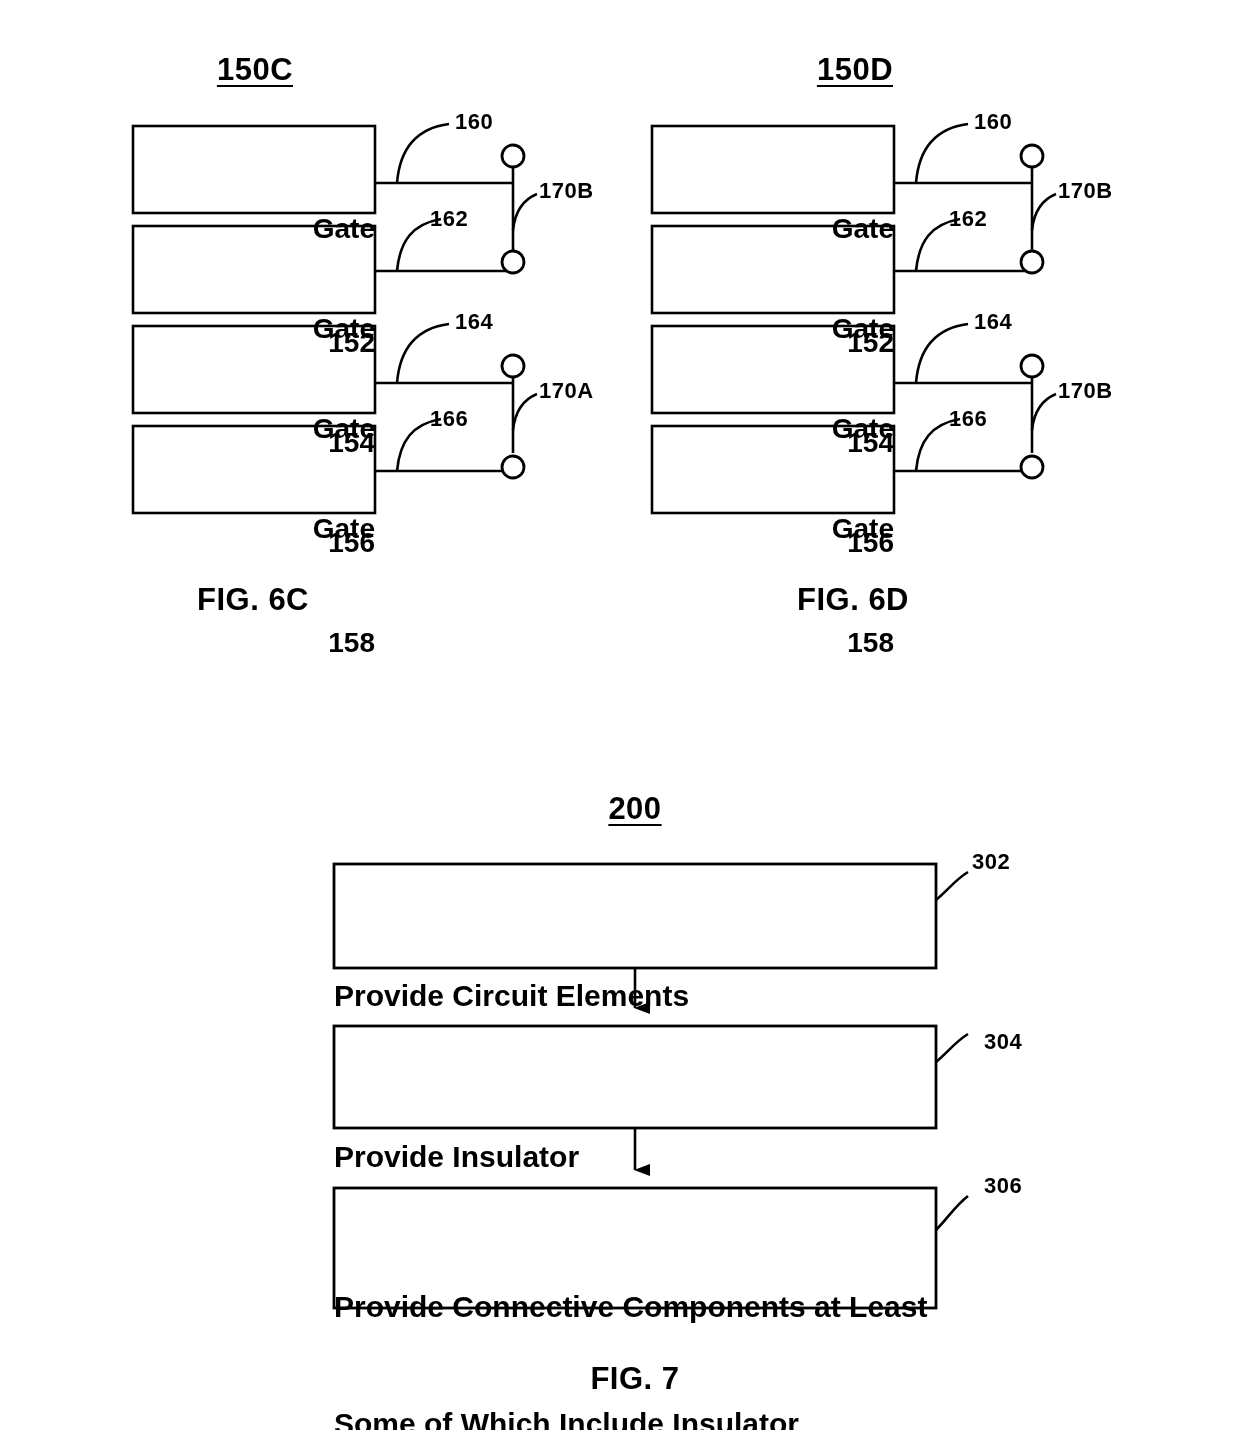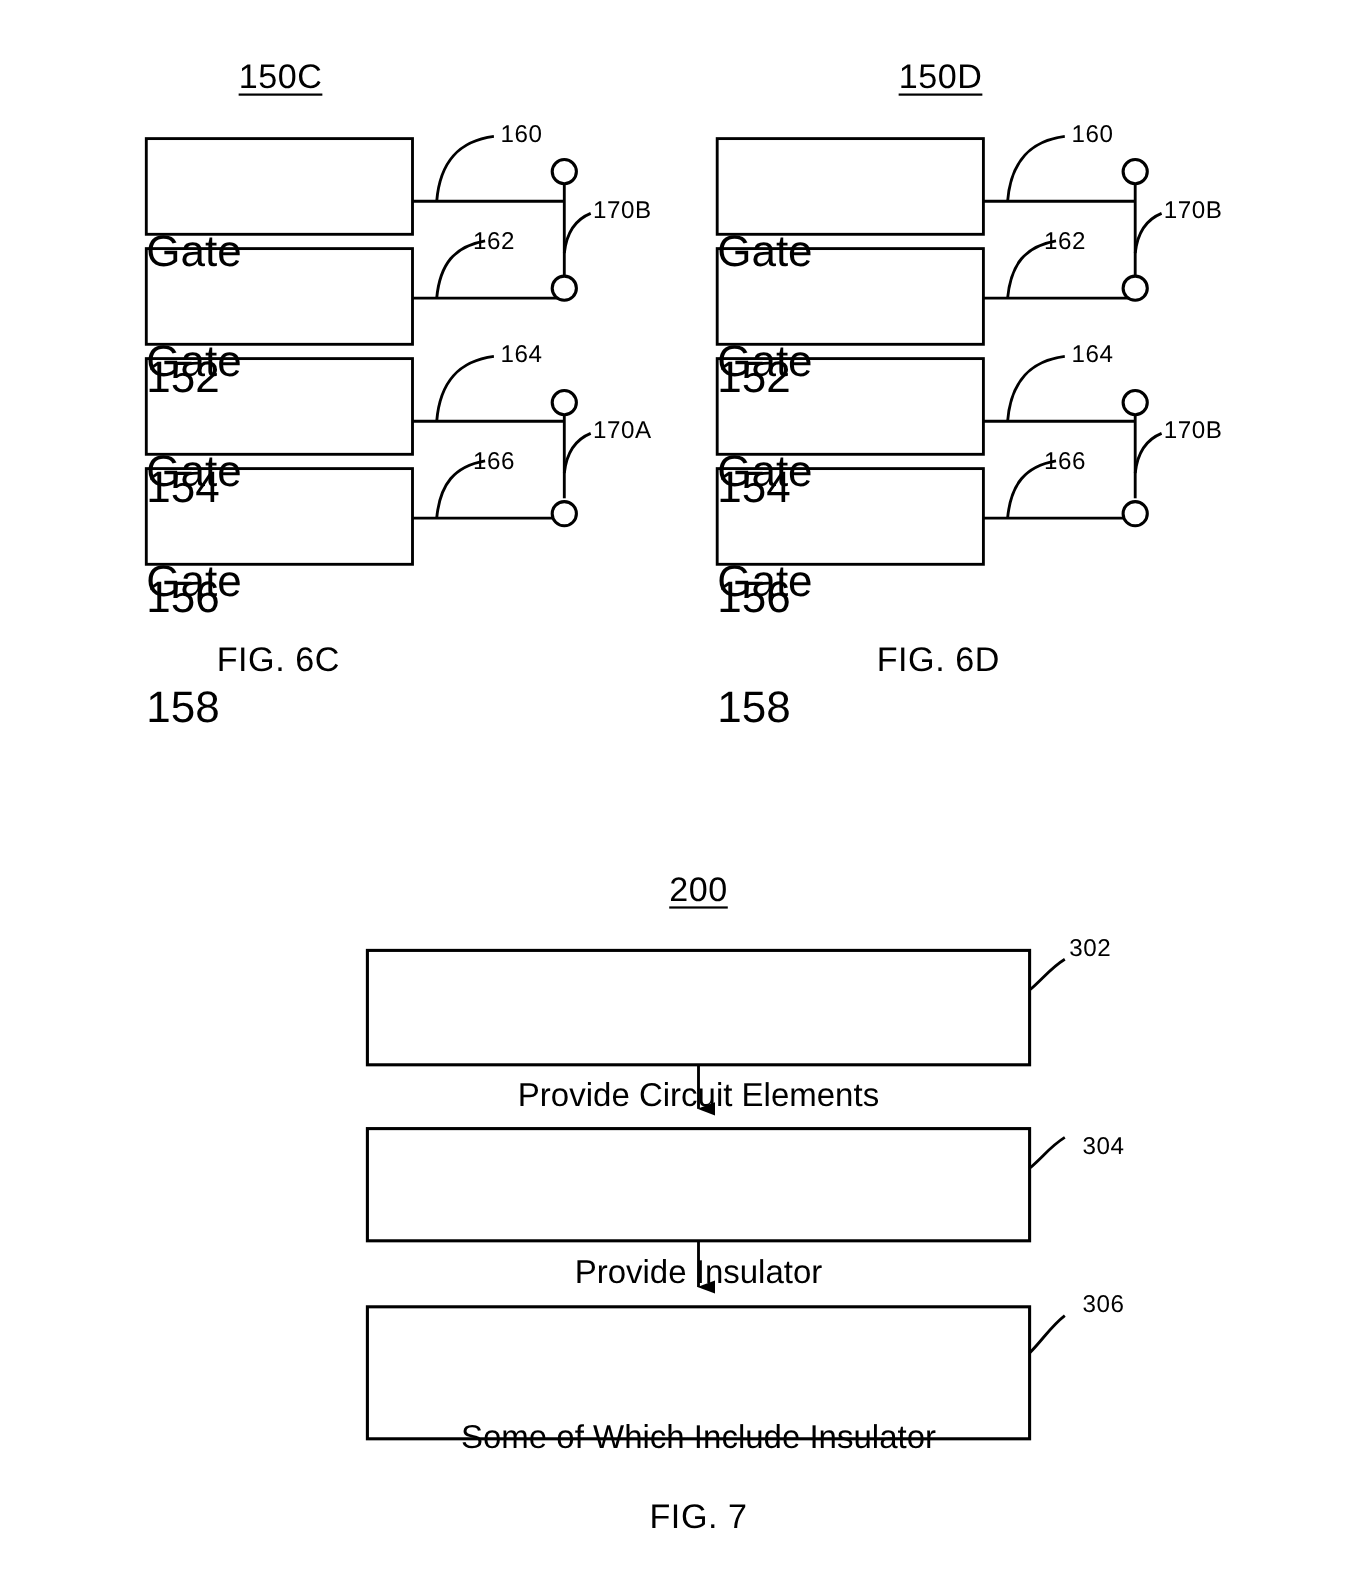--- a/index.html
+++ b/index.html
@@ -23,46 +23,47 @@
   }
   svg.layer {
     position: absolute;
     left: 0; top: 0;
     width: 1240px;
     height: 1430px;
   }
   .abs {
     position: absolute;
     white-space: pre;
+    font-weight: bold;
   }
   .fig-ref {
     font-size: 31px;
     letter-spacing: 0.5px;
     text-decoration: underline;
     text-underline-offset: 5px;
     text-decoration-thickness: 2px;
   }
   .fig-caption {
     font-size: 31px;
     letter-spacing: 0.5px;
     margin-top: 12px;
   }
   .gate-label {
-    font-size: 40px;
+    font-size: 28px;
     line-height: 38px;
-    text-align: left;
+    text-align: right;
   }
   .ref-num {
     font-size: 22px;
     letter-spacing: 0.5px;
   }
   .flow-label {
     font-size: 30px;
     line-height: 39px;
-    text-align: center;
+    text-align: left;
   }
   .ctr {
     transform: translateX(-50%);
   }
 </style>
 </head>
 <body>
 
 <div id="sheet">
 
@@ -198,20 +199,21 @@
 
   <div class="abs fig-ref ctr" style="left:635px; top:791px;">200</div>
 
   <div class="abs flow-label" style="left:334px; top:898px; width:602px;">
     <div>Provide Circuit Elements</div>
   </div>
   <div class="abs flow-label" style="left:334px; top:1059px; width:602px;">
     <div>Provide Insulator</div>
   </div>
   <div class="abs flow-label" style="left:334px; top:1209px; width:602px;">
+    <div>Provide Connective Components at Least</div>
     <div>Some of Which Include Insulator</div>
   </div>
 
   <div class="abs ref-num" style="left:972px; top:849px;">302</div>
   <div class="abs ref-num" style="left:984px; top:1011px;margin-top:18px;">304</div>
   <div class="abs ref-num" style="left:984px; top:1173px;">306</div>
 
   <div class="abs fig-caption ctr" style="left:635px; top:1349px;">FIG. 7</div>
 
 </div>

